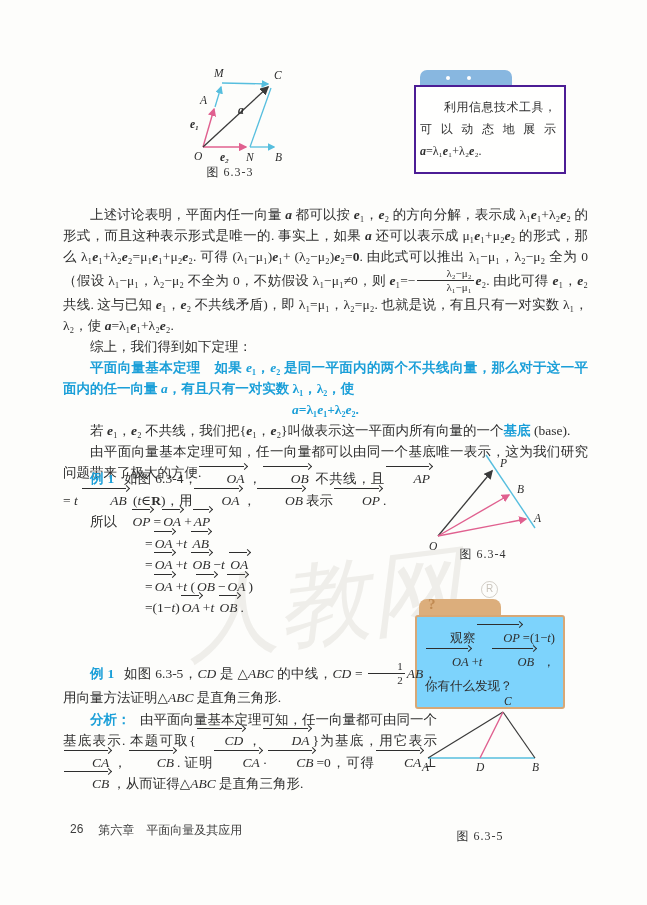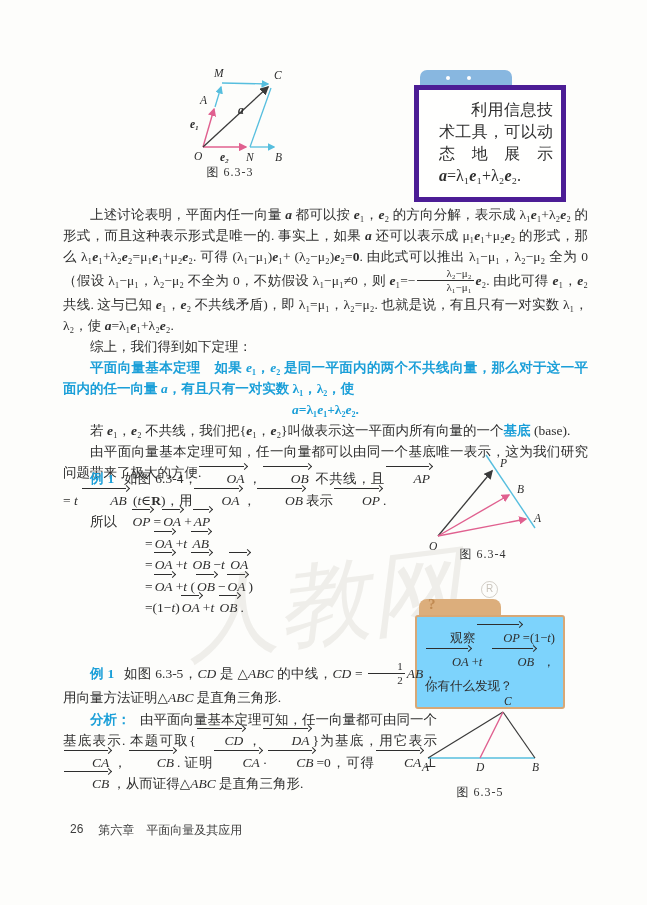--- a/index.html
+++ b/index.html
@@ -31,21 +31,21 @@
   
   .figsvg{position:absolute;}
   .caption{position:absolute;font-size:12px;letter-spacing:1px;color:#333;text-align:center;}
   .figlabel{font-style:italic;font-size:11.5px;fill:#2e2e2e;font-family:"Liberation Serif",serif;}
   .figlabel-b{font-style:italic;font-weight:bold;font-size:11.5px;fill:#2e2e2e;font-family:"Liberation Serif",serif;}
   
   .note-blue{position:absolute;left:414px;top:70px;width:152px;}
   .nb-tab{margin-left:6px;width:92px;height:15px;background:#88b7e0;border-radius:7px 7px 0 0;
           display:flex;align-items:center;gap:17px;padding-left:26px;box-sizing:border-box;}
   .nb-dot{width:4px;height:4px;border-radius:50%;background:#fff;}
-  .nb-body{border:5px solid #4c1d95;background:#fffffe;padding:9px 8px 10px 20px;font-size:16px;
+  .nb-body{border:2px solid #4c1d95;background:#fffffe;padding:9px 8px 10px 4px;font-size:12px;
            line-height:22px;text-indent:2em;text-align:justify;}
   
   .note-orange{position:absolute;left:415px;top:599px;width:150px;}
   .no-tab{position:relative;margin-left:4px;width:82px;height:16px;background:#dcae7c;border-radius:8px 8px 0 0;}
   .no-q{position:absolute;left:9px;top:-3px;color:#c08a52;font-weight:bold;font-size:15px;
         font-family:"Liberation Serif",serif;}
   .no-body{border:2px solid #d8a876;background:#7dd3fc;border-radius:3px;padding:9px 8px;
            font-size:12.5px;line-height:24px;text-indent:2em;text-align:justify;}
   
   .wm{position:absolute;left:185px;top:538px;width:340px;font-size:92px;font-style:italic;
@@ -160,20 +160,20 @@
   <svg class="figsvg" style="left:420px;top:690px" width="175" height="110" viewBox="0 0 175 110">
     <line x1="8" y1="68" x2="115" y2="68" stroke="#56bede" stroke-width="1.4"></line>
     <line x1="8" y1="68" x2="83" y2="22" stroke="#3a3a3a" stroke-width="1.2"></line>
     <line x1="83" y1="22" x2="115" y2="68" stroke="#3a3a3a" stroke-width="1.2"></line>
     <line x1="83" y1="22" x2="60" y2="68" stroke="#e0608f" stroke-width="1.4"></line>
     <text class="figlabel" x="84" y="15">C</text>
     <text class="figlabel" x="2" y="81">A</text>
     <text class="figlabel" x="56" y="81">D</text>
     <text class="figlabel" x="112" y="81">B</text>
   </svg>
-  <div class="caption" style="left:420px;top:784px;width:120px">图 6.3-5</div>
+  <div class="caption" style="left:420px;top:828px;width:120px">图 6.3-5</div>
 
   <div class="footer">
     <span>26</span>
     <span>第六章　平面向量及其应用</span>
   </div>
 
 </div>
 
 </body></html>

